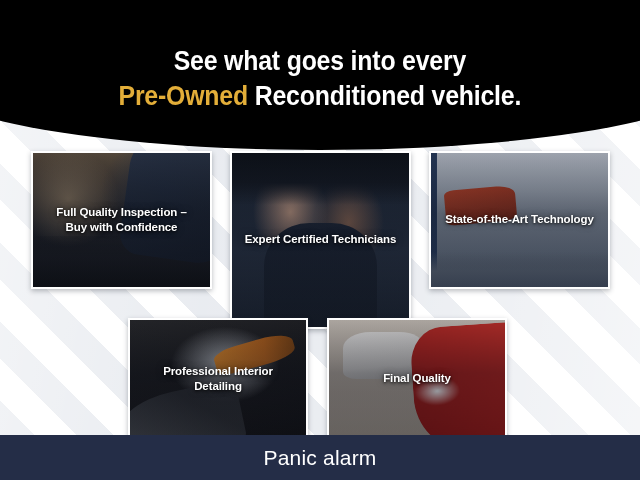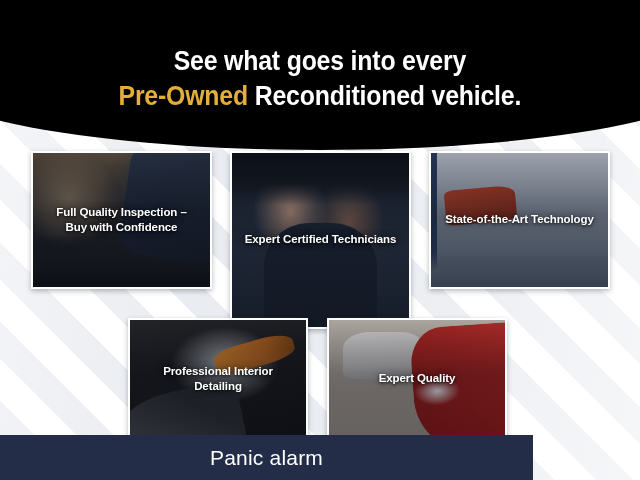--- a/index.html
+++ b/index.html
@@ -264,21 +264,21 @@
       linear-gradient(200deg, #d2342c 0%, #b0201c 42%, #74100f 100%);
     border-radius: 30% 14% 10% 44%;
     transform: rotate(-4deg);
   }
 
   
   .banner {
     position: absolute;
     left: 0;
     bottom: 0;
-    width: 533px;
+    width: 640px;
     height: 45px;
     background: #242d47;
     display: flex;
     align-items: center;
     justify-content: center;
     z-index: 5;
   }
   .banner-label {
     color: #ffffff;
     font-size: 21px;
@@ -338,21 +338,21 @@
       <div class="scrim"></div>
       <div class="caption">
         <div>State-of-the-Art Technology</div>
       </div>
     </div>
 
     <div class="card" id="card-5">
       <div class="photo ph-final"></div>
       <div class="scrim"></div>
       <div class="caption">
-        <div>Expert Quality</div>
+        <div>Final Quality</div>
       </div>
     </div>
 
   </div>
 
   <div class="banner">
     <span class="banner-label">Panic alarm</span>
   </div>
 
 </div>

